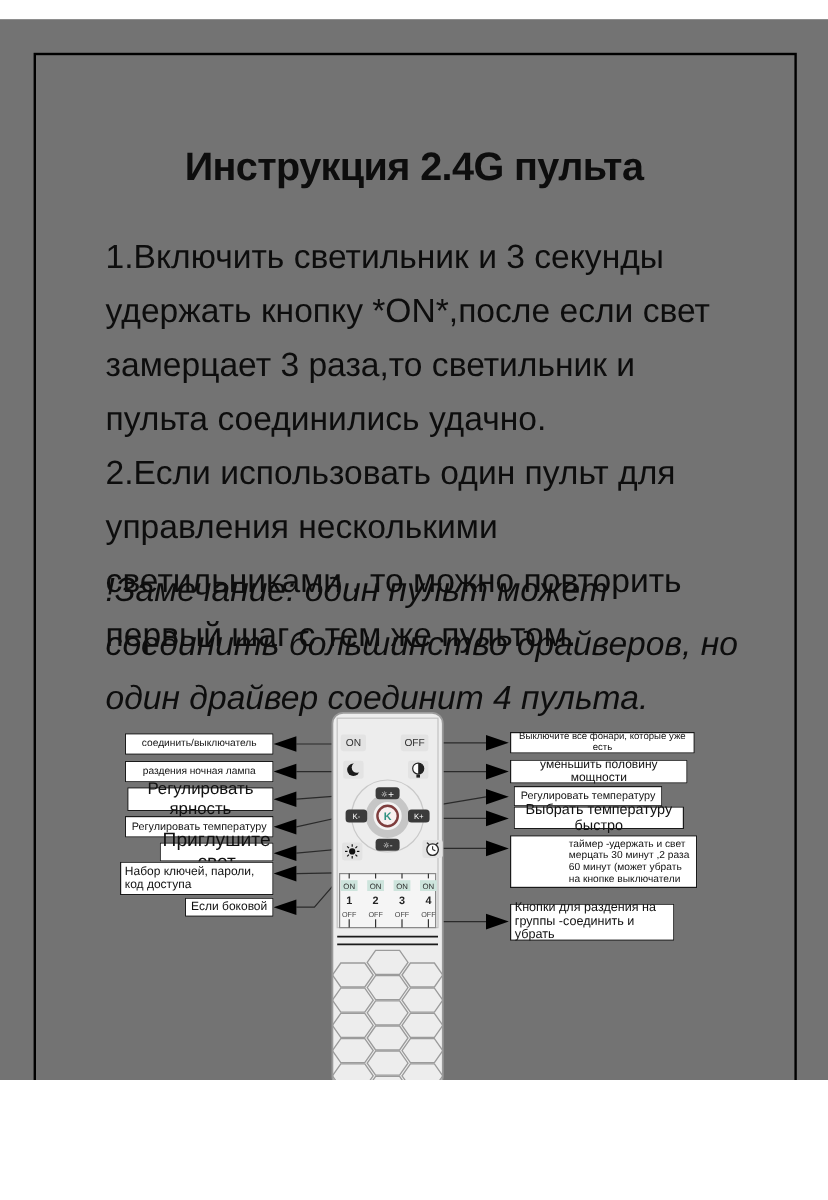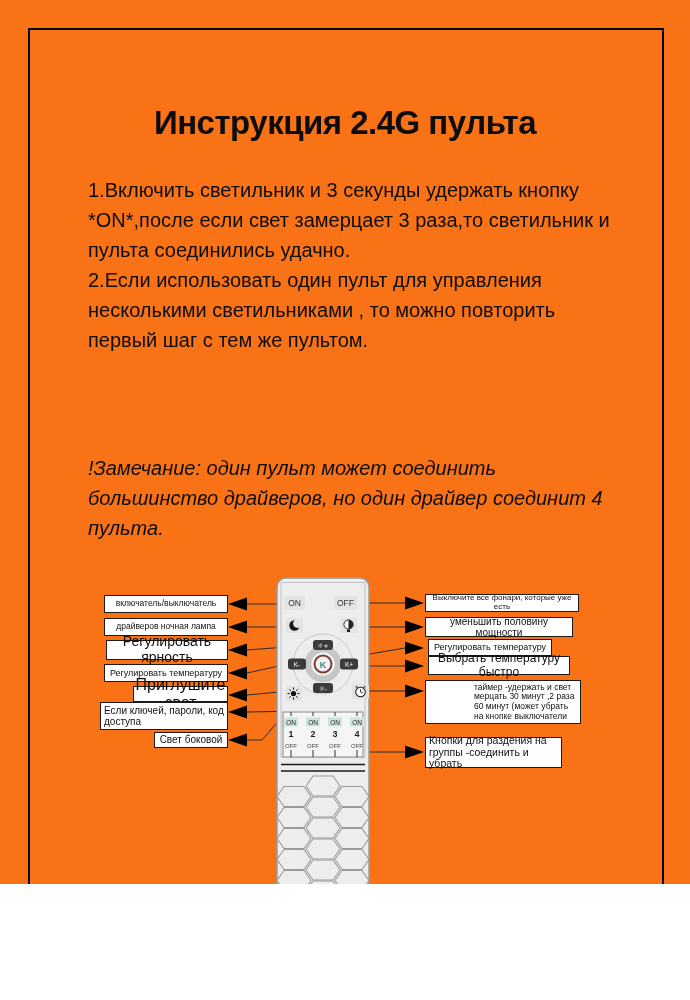--- a/index.html
+++ b/index.html
@@ -1,21 +1,21 @@
 <!DOCTYPE html>
 <html><head>
 <meta charset="utf-8">
 <style>
   html,body{margin:0;padding:0;background:#fff;}
-  .page{position:relative;width:690px;height:884px;background:#f97316;overflow:hidden;
-        font-family:"Liberation Sans","DejaVu Sans",sans-serif;color:#111;}
+  .page{position:relative;width:690px;height:884px;background:#737373;overflow:hidden;
+        font-family:"Liberation Sans","DejaVu Sans",sans-serif;color:#111;margin-top:16px;}
   .frame{position:absolute;left:28px;top:28px;width:632px;height:942px;border:2px solid #000;}
   .title{position:absolute;left:0;top:104px;width:690px;text-align:center;
          font-size:33px;font-weight:700;letter-spacing:-0.5px;color:#0d0d0d;}
-  .bodytext{position:absolute;left:88px;width:528px;font-size:20px;line-height:30px;color:#0d0d0d;}
+  .bodytext{position:absolute;left:88px;width:528px;font-size:28px;line-height:45px;color:#0d0d0d;}
   .b1{top:175px;}
   .b2{top:453px;font-style:italic;}
   .diagram{position:absolute;left:0;top:570px;width:690px;height:330px;}
   .lbl{position:absolute;border:1px solid #1a1a1a;background:#fff;color:#111;
        display:flex;align-items:center;justify-content:center;text-align:center;
        font-size:9px;line-height:1.12;padding:1px 3px;box-sizing:border-box;}
   .lbl.left-align{justify-content:flex-start;text-align:left;}
   svg text{font-family:"Liberation Sans","DejaVu Sans",sans-serif;}
   svg text.glyph{font-family:"DejaVu Sans",sans-serif;}
 </style>
@@ -204,27 +204,27 @@
       <use href="#hx" transform="translate(294,289.5)"></use>
       <use href="#hx" transform="translate(294,310.5)"></use>
       <use href="#hx" transform="translate(352,226.5)"></use>
       <use href="#hx" transform="translate(352,247.5)"></use>
       <use href="#hx" transform="translate(352,268.5)"></use>
       <use href="#hx" transform="translate(352,289.5)"></use>
       <use href="#hx" transform="translate(352,310.5)"></use>
     </g>
   </svg>
 
-  <div class="lbl" style="left:104px;top:595px;width:124px;height:18px;font-size:8.5px;">включатель/выключатель</div>
-  <div class="lbl" style="left:104px;top:618px;width:124px;height:18px;font-size:8.5px;">драйверов ночная лампа</div>
+  <div class="lbl" style="left:104px;top:595px;width:124px;height:18px;font-size:8.5px;">соединить/выключатель</div>
+  <div class="lbl" style="left:104px;top:618px;width:124px;height:18px;font-size:8.5px;">раздения ночная лампа</div>
   <div class="lbl" style="left:106px;top:640px;width:122px;height:20px;font-size:14px;">Регулировать ярность</div>
   <div class="lbl" style="left:104px;top:664px;width:124px;height:18px;font-size:9px;">Регулировать температуру</div>
   <div class="lbl" style="left:133px;top:686px;width:95px;height:16px;font-size:16px;">Приглушите свет</div>
-  <div class="lbl left-align" style="left:100px;top:702px;width:128px;height:28px;font-size:10px;">Если ключей, пароли, код доступа</div>
-  <div class="lbl" style="left:154px;top:732px;width:74px;height:16px;font-size:10px;">Свет боковой</div>
+  <div class="lbl left-align" style="left:100px;top:702px;width:128px;height:28px;font-size:10px;">Набор ключей, пароли, код доступа</div>
+  <div class="lbl" style="left:154px;top:732px;width:74px;height:16px;font-size:10px;">Если боковой</div>
 
   <div class="lbl" style="left:425px;top:594px;width:154px;height:18px;font-size:8px;">Выключите все фонари, которые уже есть</div>
   <div class="lbl" style="left:425px;top:617px;width:148px;height:20px;font-size:10px;">уменьшить половину мощности</div>
   <div class="lbl" style="left:428px;top:639px;width:124px;height:17px;font-size:9px;">Регулировать температуру</div>
   <div class="lbl" style="left:428px;top:656px;width:142px;height:19px;font-size:12px;">Выбрать температуру быстро</div>
   <div class="lbl left-align" style="left:425px;top:680px;width:156px;height:44px;font-size:8.5px;padding-left:48px;">таймер -удержать и свет мерцать 30 минут ,2 раза 60 минут (может убрать на кнопке выключатели</div>
   <div class="lbl left-align" style="left:425px;top:737px;width:137px;height:31px;font-size:10.5px;">Кнопки для раздения на группы -соединить и убрать</div>
 </div>
 
 </body></html>

